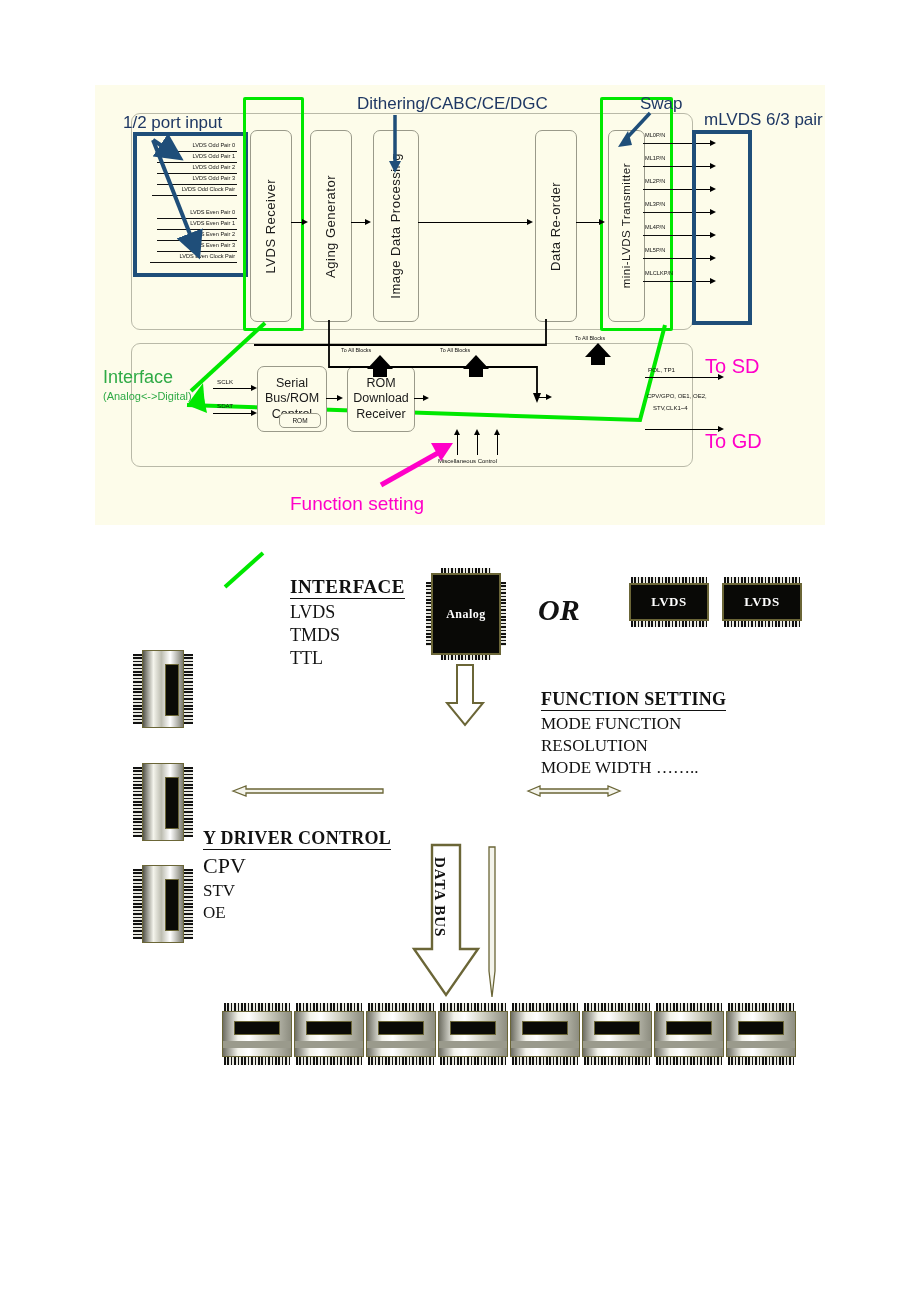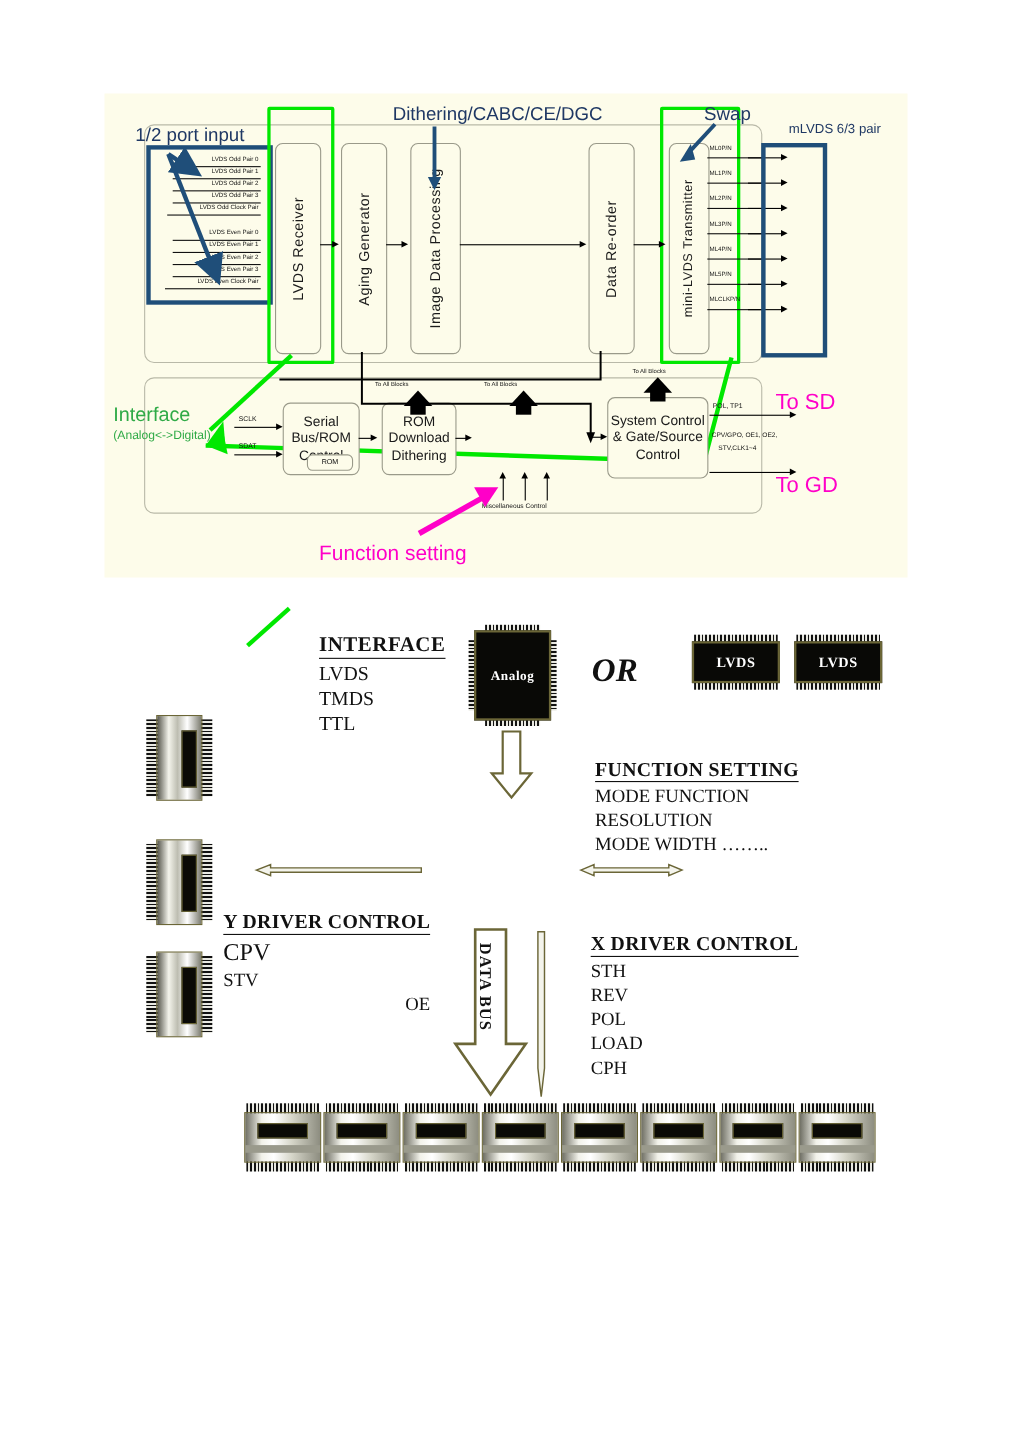--- a/index.html
+++ b/index.html
@@ -188,21 +188,21 @@
     <div class="hline" style="left:585px;top:127px;width:32px;"></div>
       <div class="arrowR" style="left:615px;top:123.5px;"></div>
     <div class="hline" style="left:585px;top:150px;width:32px;"></div>
       <div class="arrowR" style="left:615px;top:146.5px;"></div>
     <div class="hline" style="left:585px;top:173px;width:32px;"></div>
       <div class="arrowR" style="left:615px;top:169.5px;"></div>
     <div class="hline" style="left:585px;top:196px;width:32px;"></div>
       <div class="arrowR" style="left:615px;top:192.5px;"></div>
   </div>
   <div class="navy-rect" style="left:597px;top:45px;width:52px;height:187px;"></div>
-  <div class="tdlabel" style="left:622px;top:25px;font-size:12px;">mLVDS 6/3 pair</div>
+  <div class="tdlabel" style="left:609px;top:25px;font-size:17px;">mLVDS 6/3 pair</div>
 
   <svg class="abs" style="left:0px;top:230px;" width="600" height="110">
     <polyline points="570,10 545,105 92,90" fill="none" stroke="#00e800" stroke-width="4"></polyline>
     <polyline points="168,238 130,272" fill="none" stroke="#00e800" stroke-width="4"></polyline>
     <line x1="170" y1="8" x2="96" y2="76" stroke="#00e800" stroke-width="4"></line>
     <polygon points="108,68 92,90 110,92" fill="#00e800"></polygon>
     <polygon points="108,78 92,90 112,98" fill="#00e800"></polygon>
   </svg>
 
   <div class="abs" style="left:8px;top:282px;color:#2faa46;font-size:18px;white-space:nowrap;">
@@ -218,24 +218,21 @@
   <div class="arrowR" style="left:156px;top:324.5px;"></div>
 
   <div class="blk" style="left:162px;top:281px;width:68px;height:64px;">
     <span class="htext">Serial Bus/ROM Control</span>
   </div>
   <div class="abs" style="left:184px;top:328px;width:40px;height:13px;border:1px solid #9a9a8a;border-radius:5px;background:#fdfcea;display:flex;align-items:center;justify-content:center;">
     <span style="font-size:6.5px;color:#111;">ROM</span>
   </div>
 
   <div class="blk" style="left:252px;top:281px;width:66px;height:64px;">
-    <span class="htext">ROM Download Dithering</span>
-  </div>
-  <div class="blk" style="left:457px;top:276px;width:90px;height:72px;">
-    <span class="htext">System Control &amp; Gate/Source Control</span>
+    <span class="htext">ROM Download Receiver</span>
   </div>
 
   <div class="hline" style="left:231px;top:313px;width:13px;"></div>
   <div class="arrowR" style="left:242px;top:309.5px;"></div>
   <div class="hline" style="left:319px;top:313px;width:11px;"></div>
   <div class="arrowR" style="left:328px;top:309.5px;"></div>
 
   <svg class="abs" style="left:230px;top:230px;" width="260" height="95">
     <polyline points="4,5 4,52 212,52 212,82" fill="none" stroke="#000" stroke-width="1.8"></polyline>
     <polygon points="208,78 216,78 212,88" fill="#000"></polygon>
@@ -350,31 +347,23 @@
 
   <svg class="abs" style="left:233px;top:238px;" width="150" height="16">
     <polygon points="0,8 13,3 13,6 150,6 150,10 13,10 13,13" fill="#f4f4ec" stroke="#6b6637" stroke-width="1.3"></polygon>
   </svg>
 
 
   <div class="abs serif" style="left:203px;top:283px;">
     <div class="hdr" style="font-size:18px;letter-spacing:.3px;">Y DRIVER CONTROL</div>
     <div class="lst" style="font-size:22px;margin-top:3px;">CPV</div>
     <div class="lst" style="font-size:17px;margin-top:2px;">STV</div>
-    <div class="lst" style="font-size:17px;margin-top:2px;text-align:right;">OE</div>
-  </div>
-
-  <div class="abs serif" style="left:537px;top:303px;">
-    <div class="hdr" style="font-size:18px;letter-spacing:.3px;">X DRIVER CONTROL</div>
-    <div class="lst" style="font-size:17px;margin-top:3px;">STH</div>
-    <div class="lst" style="font-size:17px;margin-top:2px;">REV</div>
-    <div class="lst" style="font-size:17px;margin-top:2px;">POL</div>
-    <div class="lst" style="font-size:17px;margin-top:2px;">LOAD</div>
-    <div class="lst" style="font-size:17px;margin-top:2px;">CPH</div>
-  </div>
+    <div class="lst" style="font-size:17px;margin-top:2px;">OE</div>
+  </div>
+
 
   <svg class="abs" style="left:414px;top:300px;" width="70" height="152">
     <polygon points="18,0 46,0 46,104 64,104 32,150 0,104 18,104" fill="#ffffff" stroke="#6b6637" stroke-width="2.4"></polygon>
   </svg>
   <div class="abs serif" style="left:426px;top:312px;width:22px;height:110px;writing-mode:vertical-rl;font-size:15px;font-weight:bold;letter-spacing:1px;color:#111;">DATA BUS</div>
 
   <svg class="abs" style="left:484px;top:302px;" width="16" height="150">
     <polygon points="5,0 11,0 11,124 8,150 5,124" fill="#f4f4ec" stroke="#6b6637" stroke-width="1.3"></polygon>
   </svg>
 

